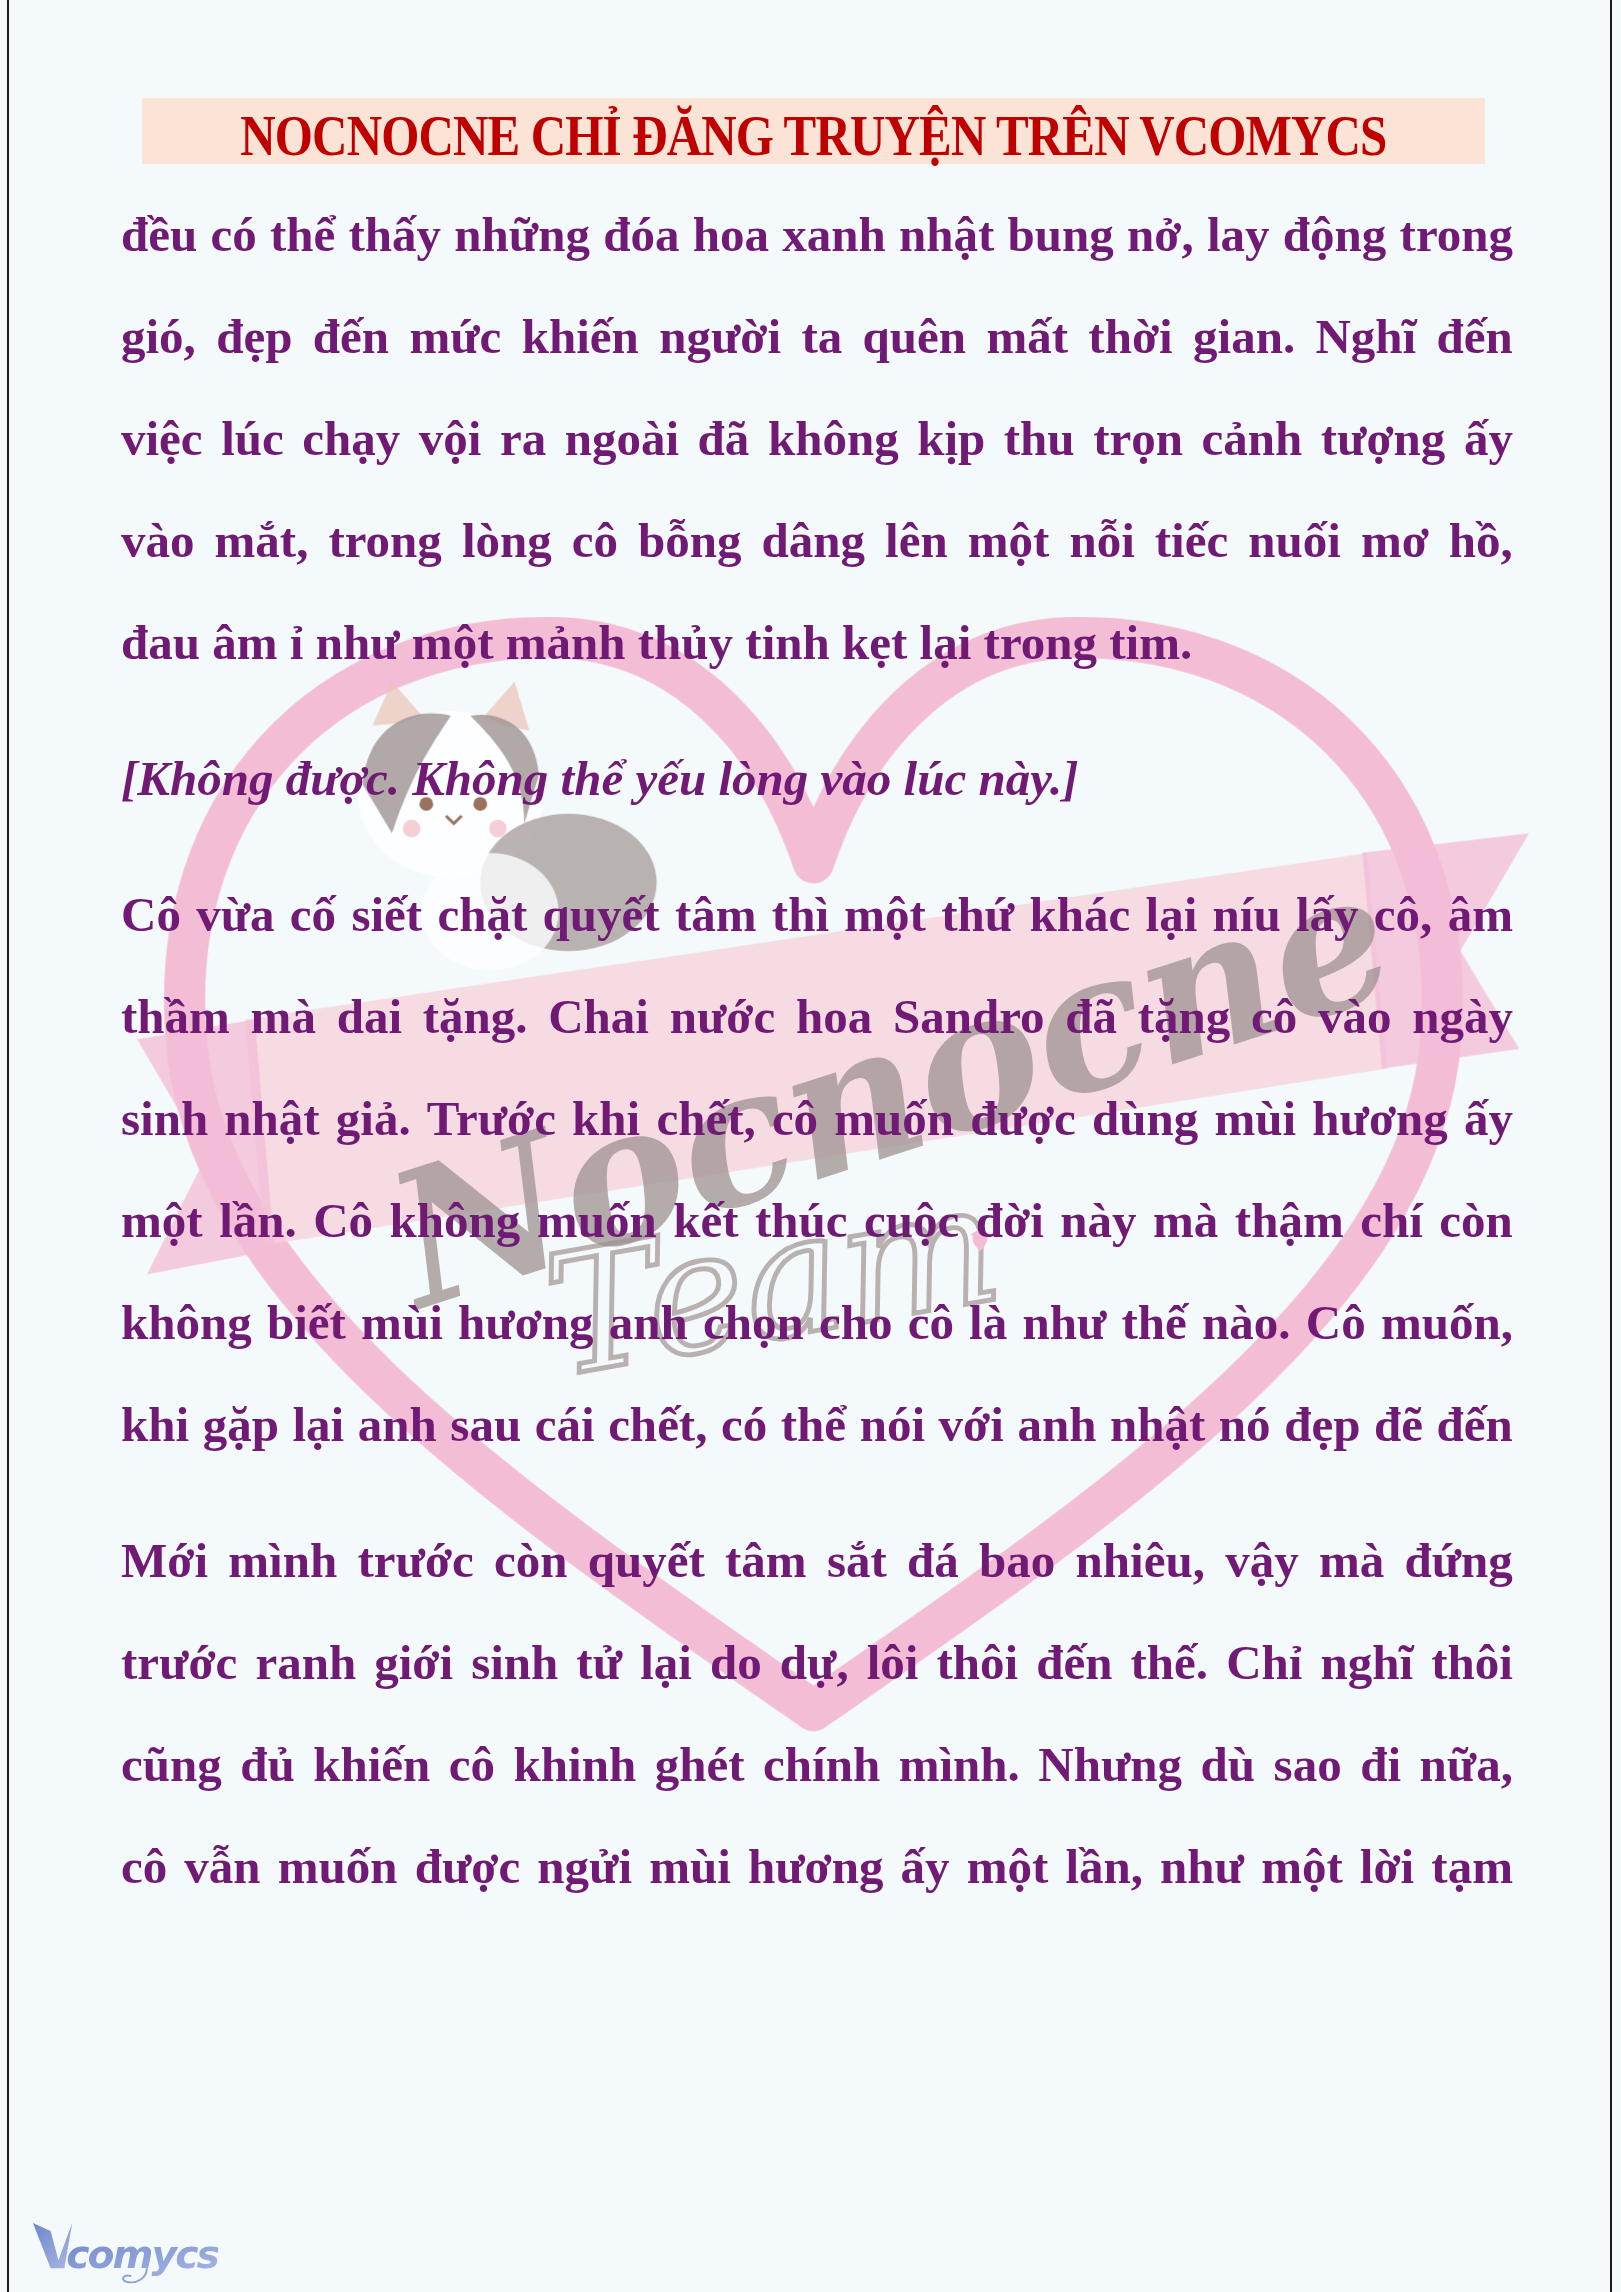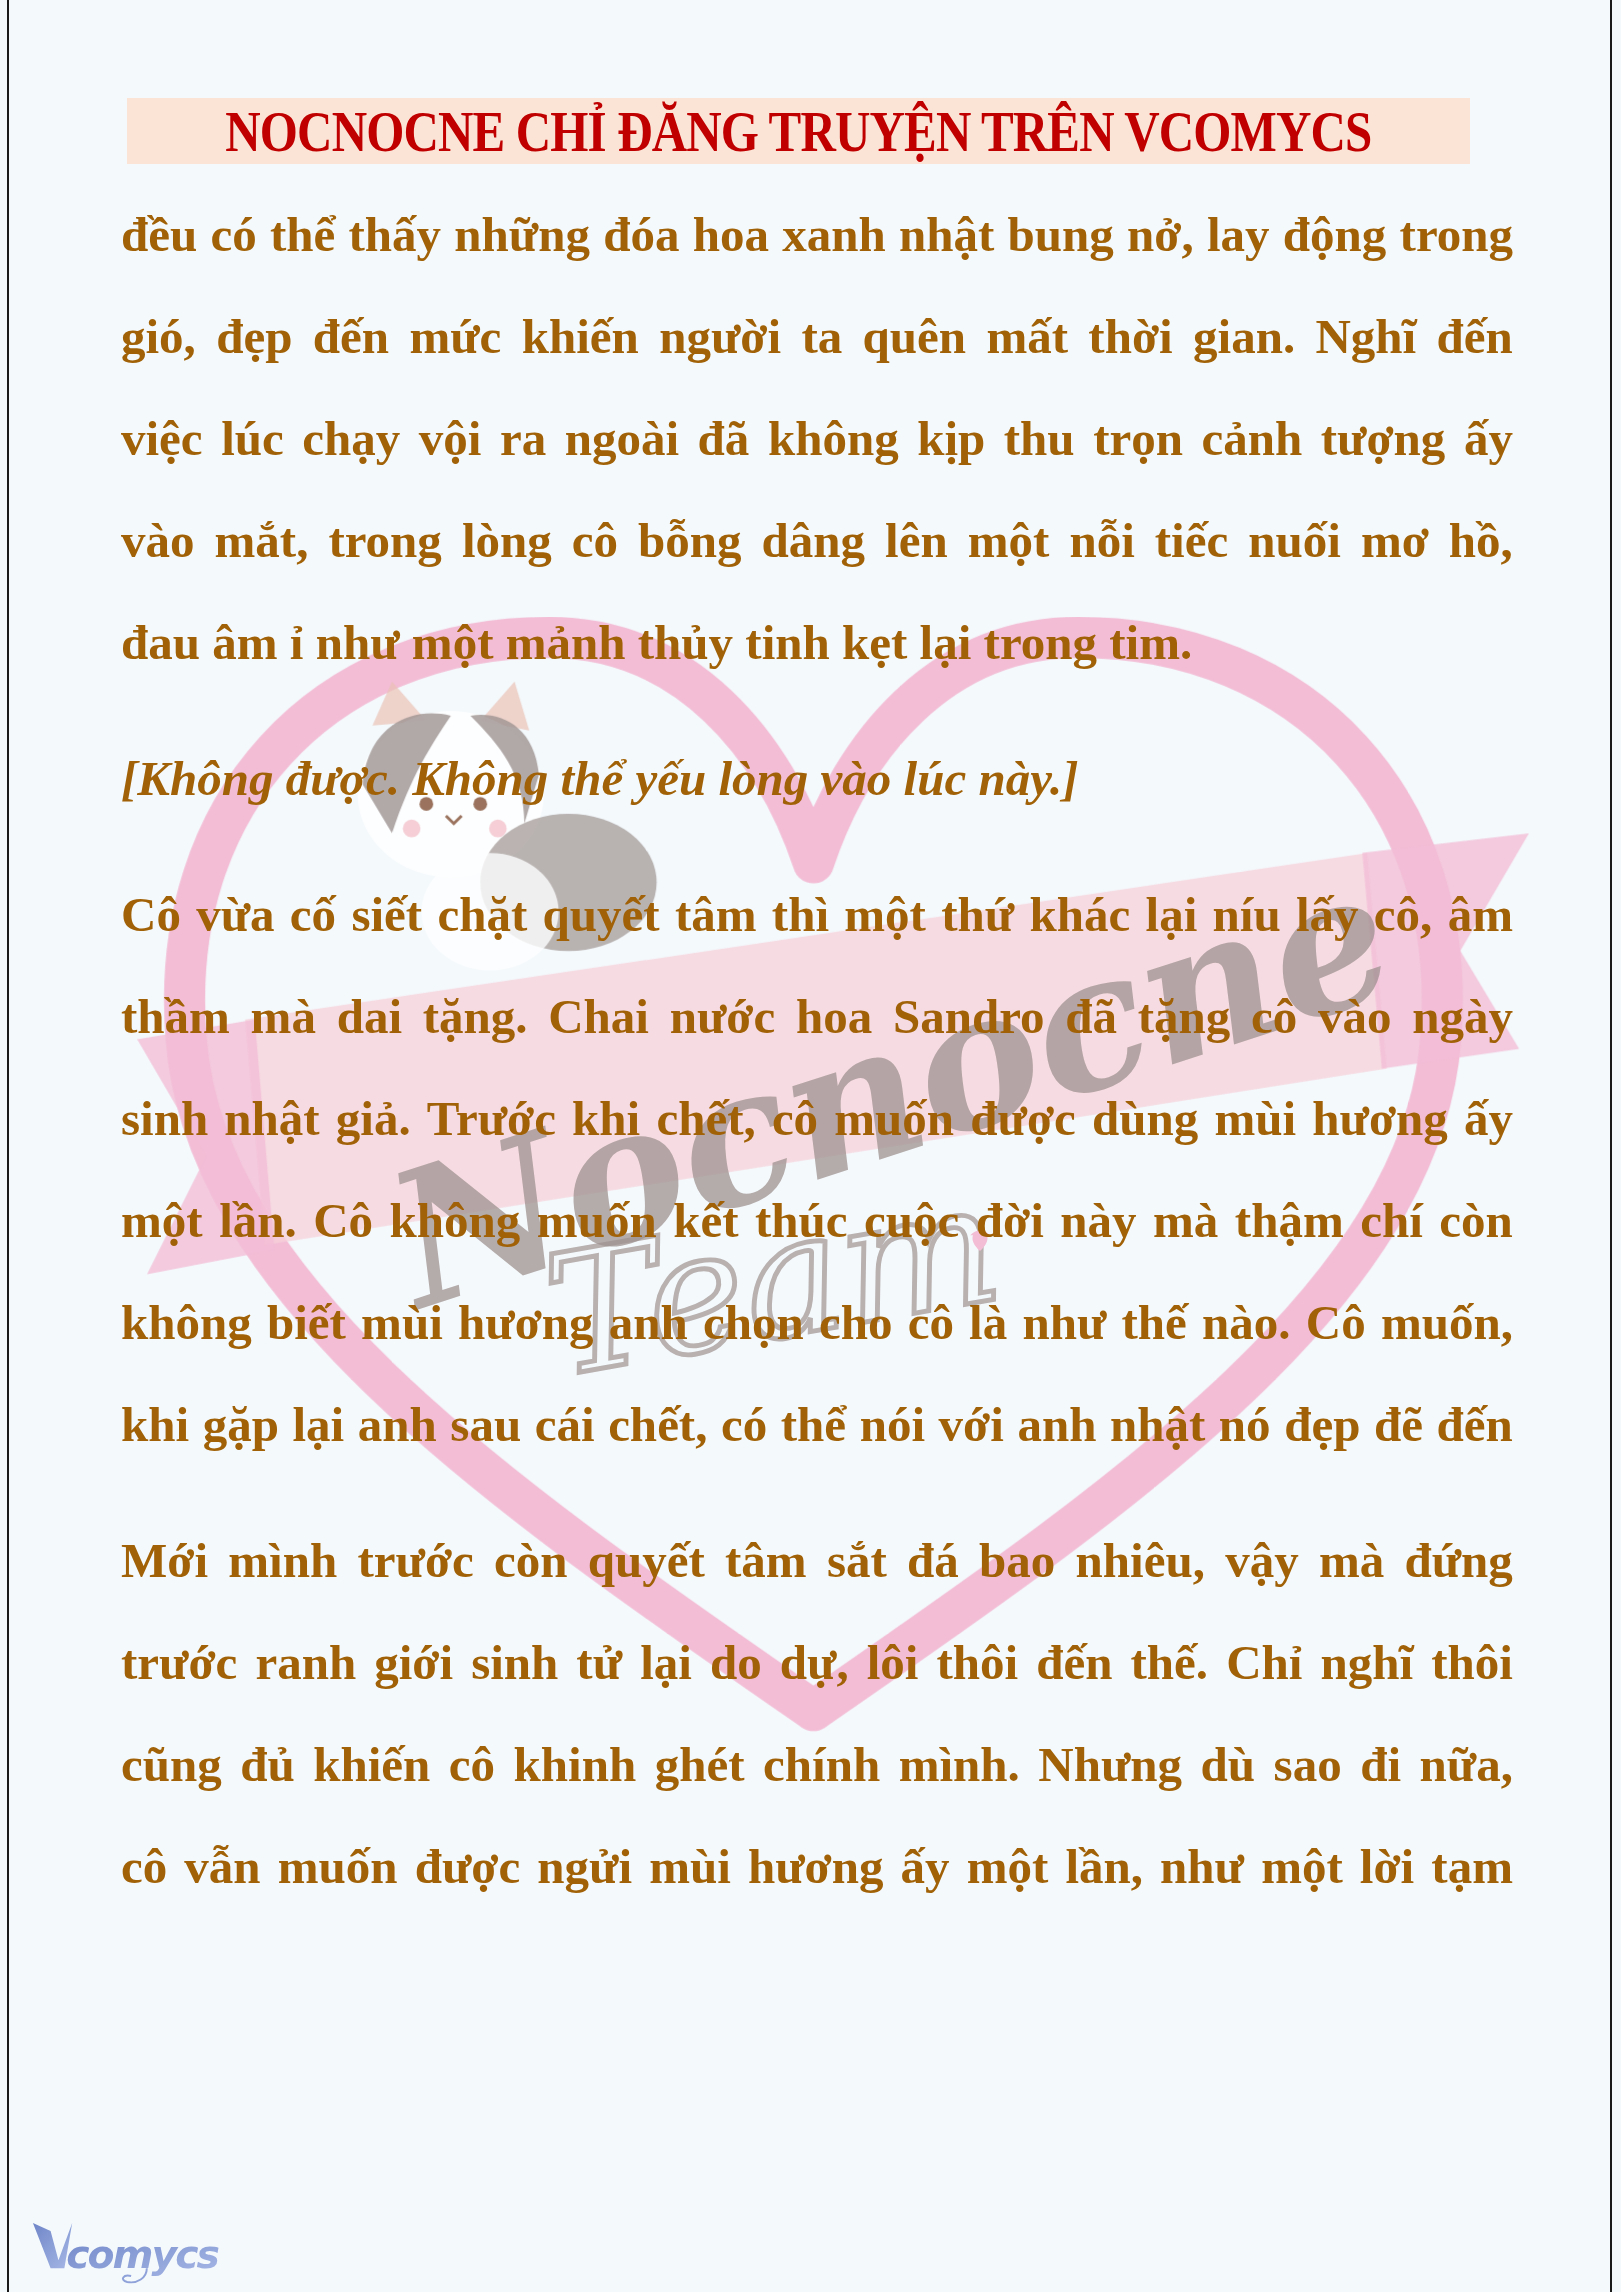--- a/index.html
+++ b/index.html
@@ -7,36 +7,36 @@
     width: 1621px; height: 2293px; position: relative; overflow: hidden;
     background: #f4f9fc;
     font-family: "DejaVu Serif", "Liberation Serif", serif;
   }
   .frame-left { position: absolute; left: 6.9px; top: 0; width: 2px; height: 2293px; background: #1a1a1a; }
   .frame-right { position: absolute; left: 1610px; top: 0; width: 2px; height: 2293px; background: #1a1a1a; }
 
   .watermark { position: absolute; left: 0; top: 0; width: 1621px; height: 2293px; pointer-events: none; }
 
   .banner {
-    position: absolute; left: 127px; top: 98px; width: 1343px; height: 66px;
+    position: absolute; left: 142px; top: 98px; width: 1343px; height: 66px;
     background: #fbe4d5;
-    display: flex; align-items: center; justify-content: center;
+    display: flex; align-items: flex-end; justify-content: center;
   }
   .banner-text {
     font-family: "Liberation Serif", "DejaVu Serif", serif;
     font-weight: bold; color: #c00000; font-size: 57px; letter-spacing: -1px;
     transform: scaleX(0.86); white-space: nowrap; line-height: 1;
   }
 
   .content { position: absolute; left: 121px; top: 184px; width: 1392px; }
   .para { margin: 0; }
   .line {
     height: 102px; line-height: 102px;
     font-family: "Liberation Serif", "DejaVu Serif", serif;
-    font-weight: bold; font-size: 49px; color: #a16207;
+    font-weight: bold; font-size: 49px; color: #701a75;
     white-space: nowrap; display: flex; justify-content: space-between;
   }
   .line.last { justify-content: flex-start; }
   .line span.word { display: inline-block; }
   .line.italic { font-style: italic; font-weight: bold; }
   .gap { height: 34px; }
 
   .logo { position: absolute; left: 29px; top: 2217px; width: 216px; height: 71px; }
 </style>
 </head>

